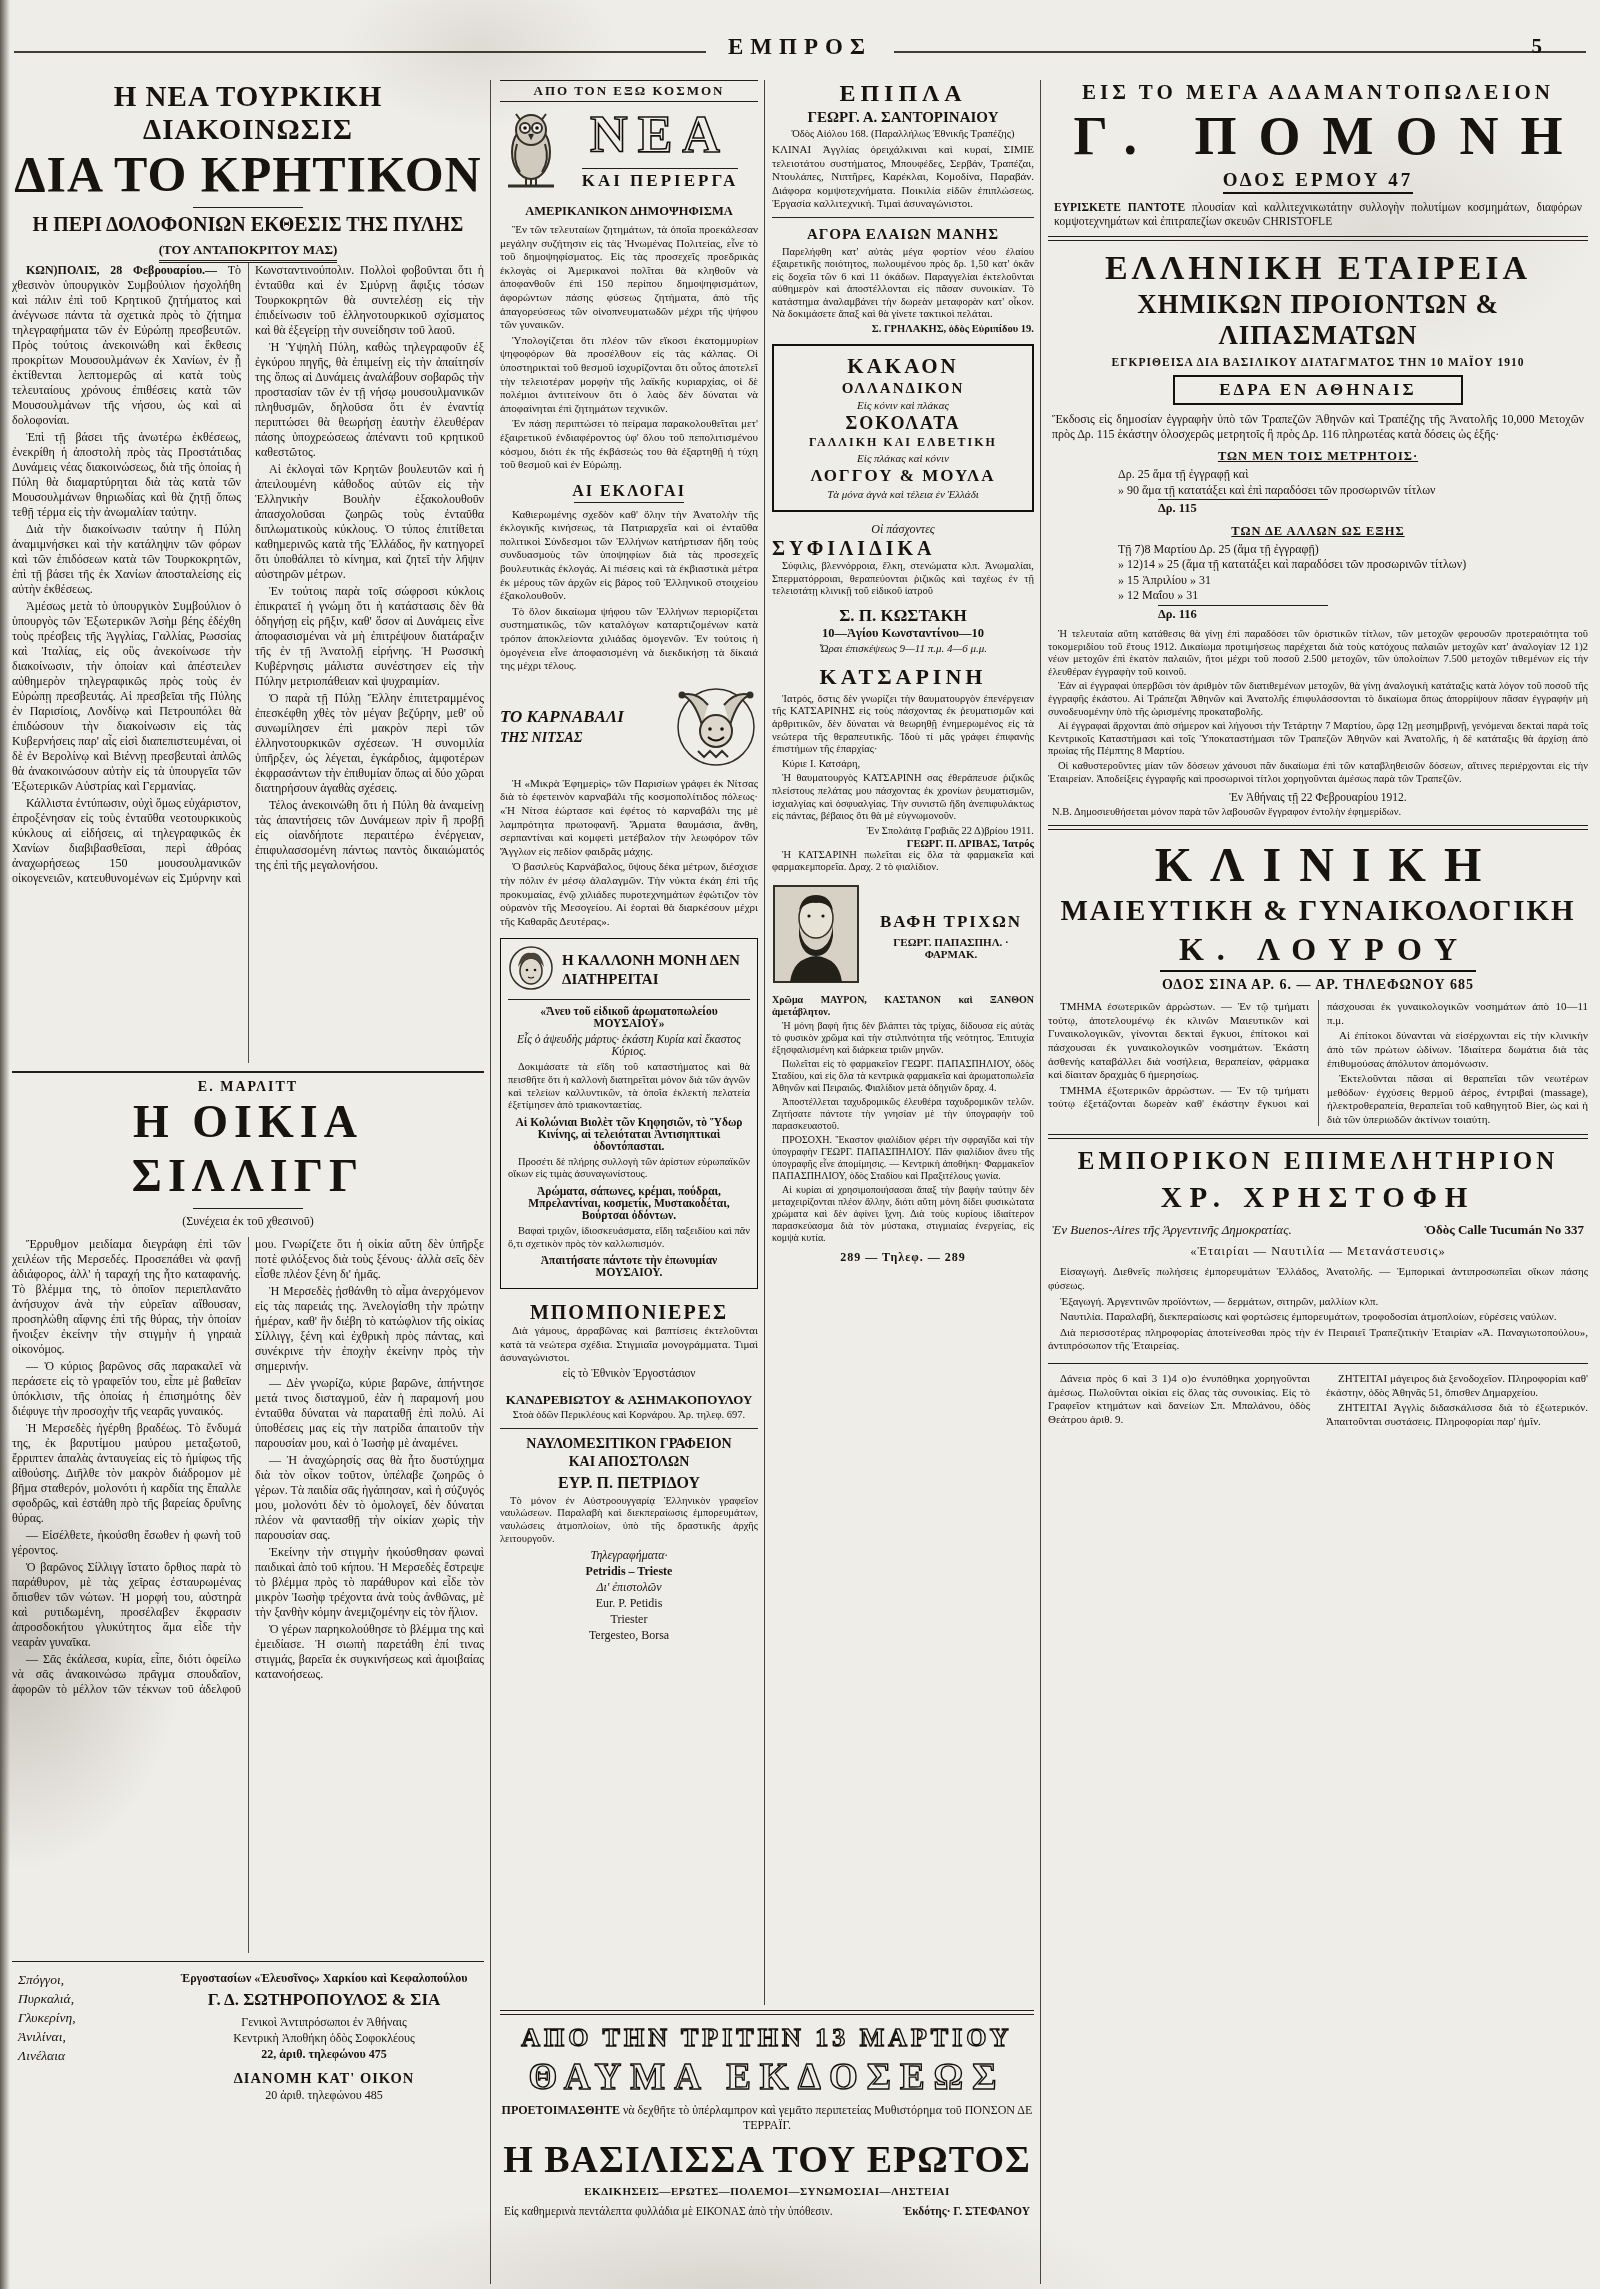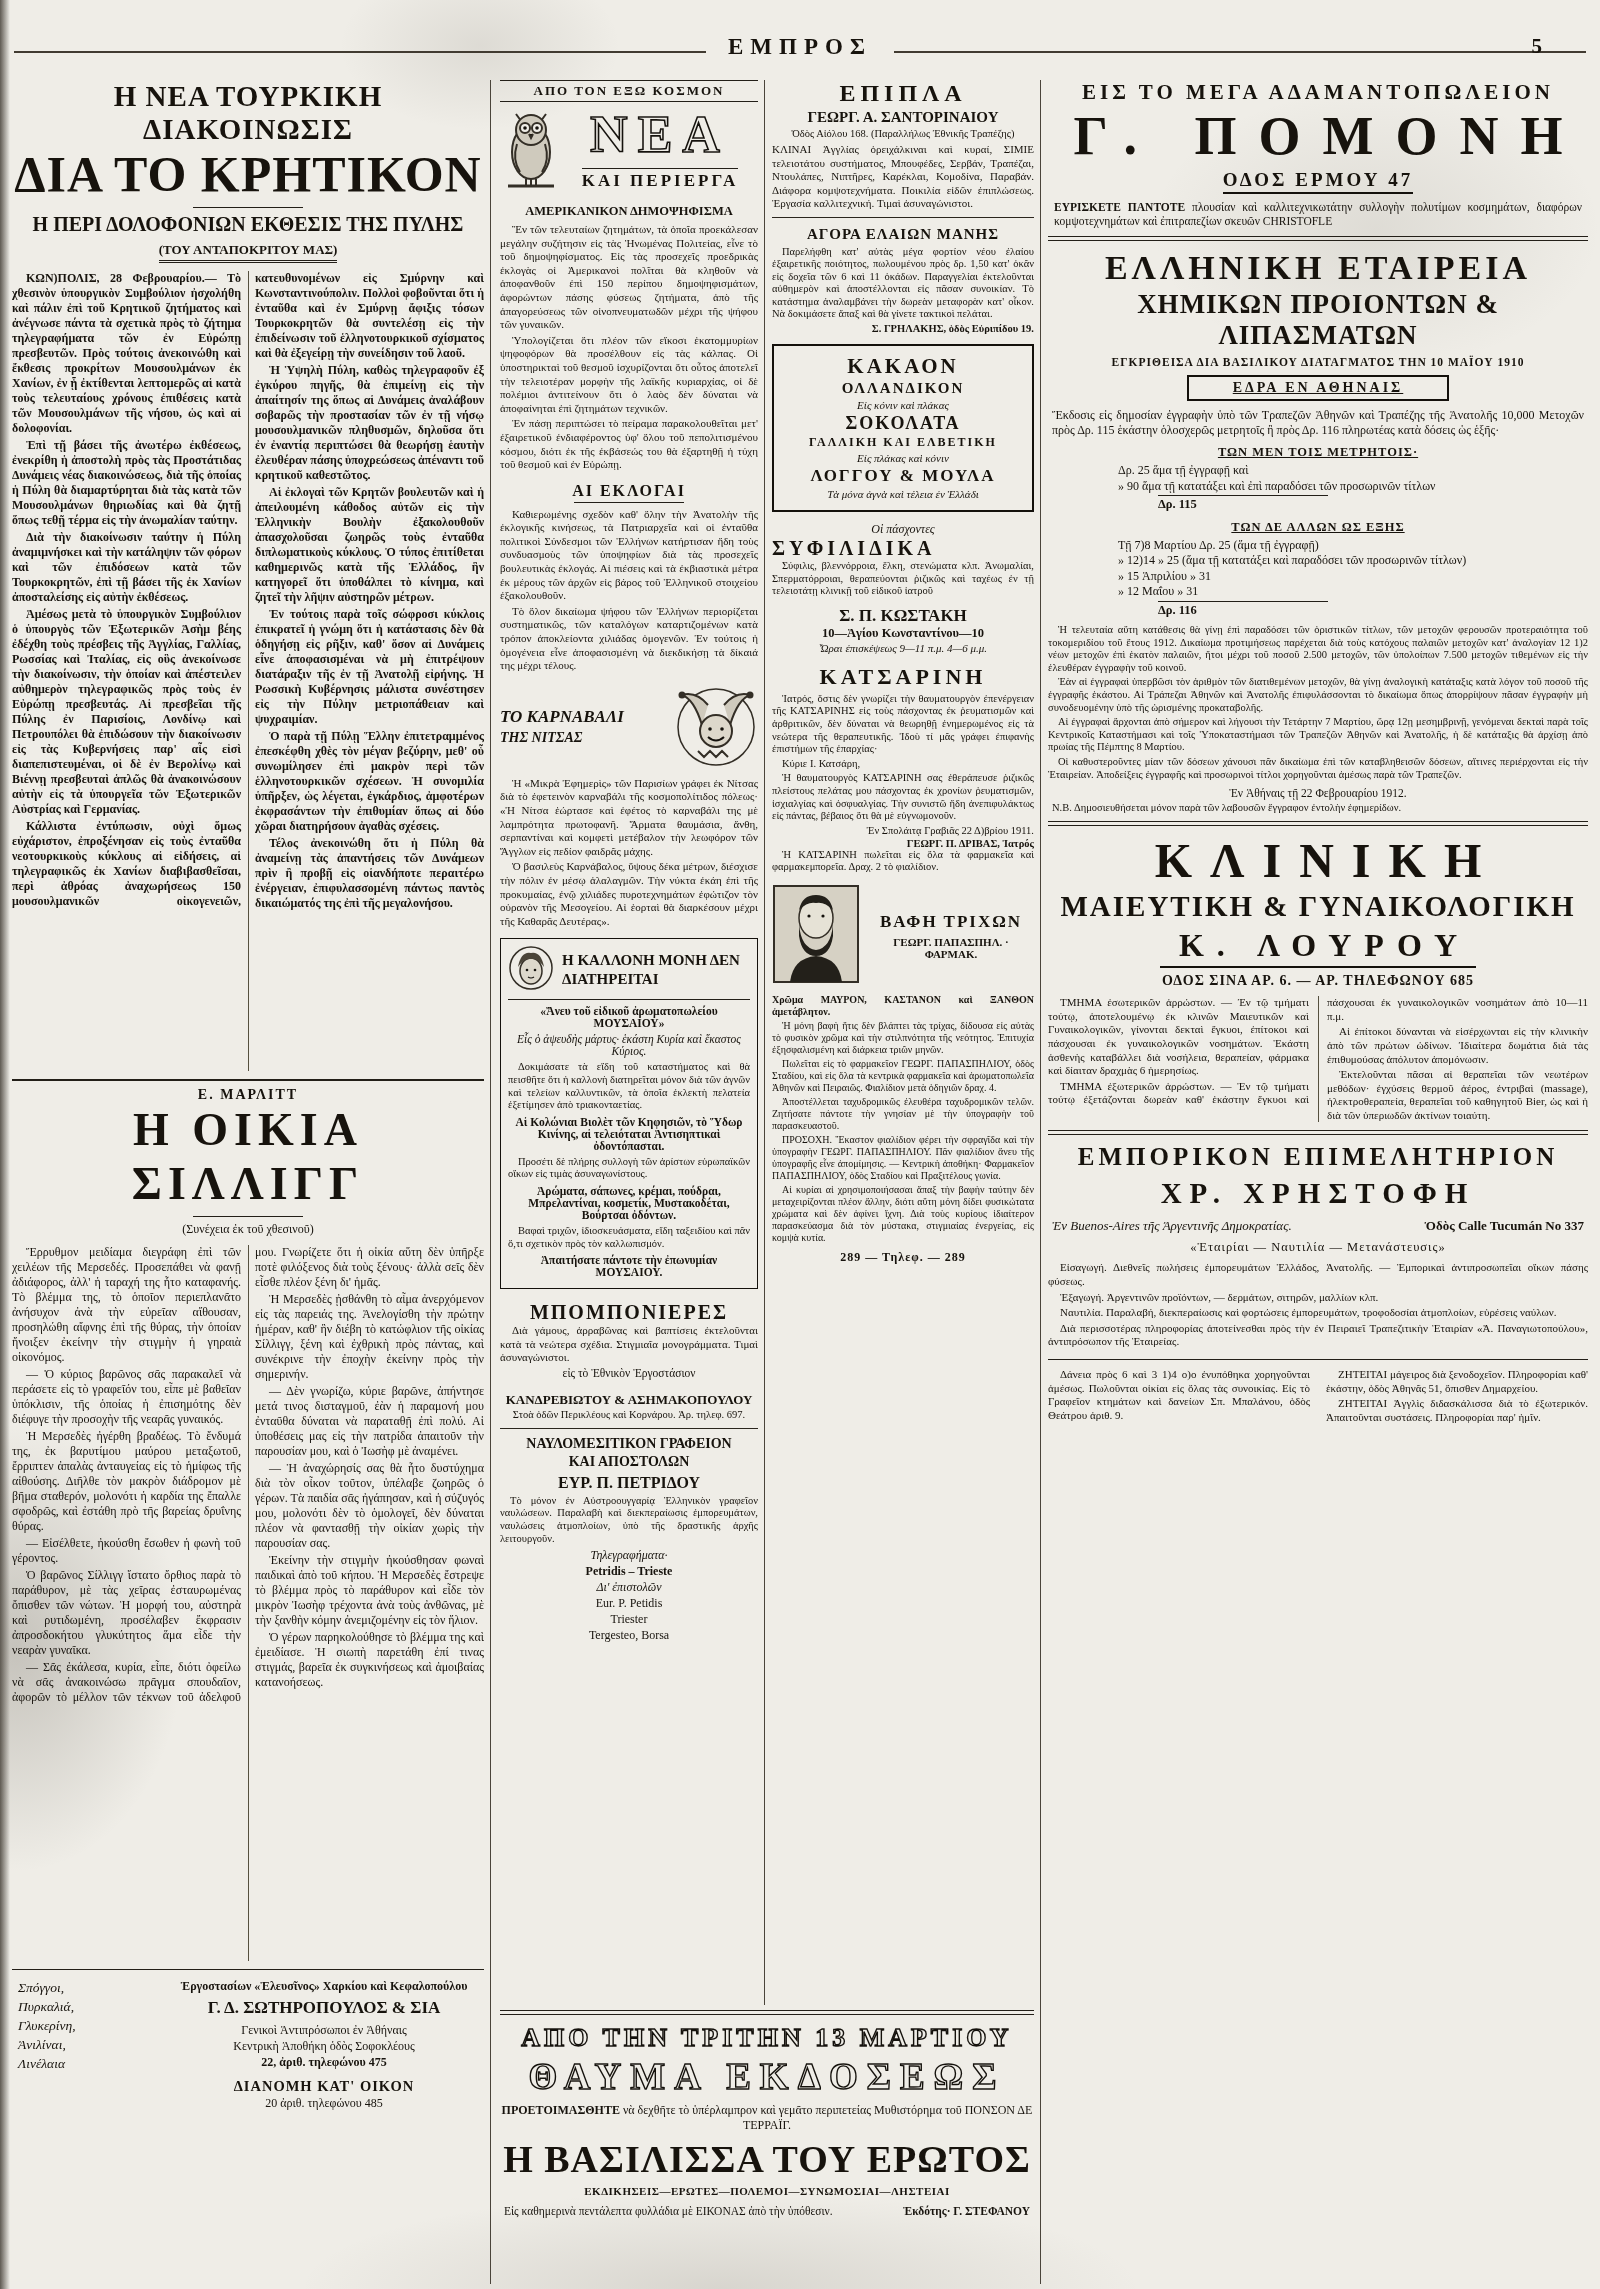--- a/index.html
+++ b/index.html
@@ -45,21 +45,21 @@
   .outline{font-weight:bold;color:#14110c;}
   @supports (-webkit-text-stroke:1px black){
     .outline{color:#efede7;-webkit-text-stroke:1.4px #14110c;}
   }
   
   .hA1{font-size:29px;font-weight:bold;text-align:center;letter-spacing:1px;}
   .hA2{font-size:50px;font-weight:bold;text-align:center;letter-spacing:1px;line-height:56px;}
   .hA3{font-size:20px;font-weight:bold;text-align:center;margin-top:4px;}
   .byline{display:block;text-align:center;margin-top:4px;}
   .byline span{display:inline-block;font-size:13px;font-weight:bold;border-bottom:3px double #231f18;padding-bottom:2px;}
-  .artbody{height:800px;overflow:hidden;margin-top:8px;font-weight:bold;}
+  .artbody{height:800px;overflow:hidden;margin-top:0;}
   .novel-hd{border-top:2px solid #231f18;margin-top:8px;padding-top:6px;}
   .novel-author{font-size:14px;font-weight:bold;text-align:center;letter-spacing:2px;}
   .novel-title{font-size:46px;font-weight:bold;text-align:center;letter-spacing:6px;line-height:54px;}
   .novel-cont{font-size:12px;text-align:center;margin-top:3px;}
   .novelbody{height:716px;overflow:hidden;margin-top:8px;}
   .adsA{border-top:1px solid #231f18;margin-top:8px;padding-top:8px;display:flex;gap:12px;}
   .adsA .prod{width:140px;font-size:13.5px;font-style:italic;line-height:19px;padding-left:6px;}
   .adsA .main{flex:1;text-align:center;}
   .soti-name{font-size:17px;font-weight:bold;margin:4px 0;}
   .soti-line{font-size:12px;line-height:16px;}
@@ -116,21 +116,21 @@
   
   .po-i{font-size:21px;font-weight:bold;text-align:center;letter-spacing:4px;}
   .po-n{font-size:54px;font-weight:bold;text-align:center;letter-spacing:22px;white-space:nowrap;line-height:62px;text-indent:22px;}
   .po-a{text-align:center;margin:2px 0 6px;}
   .po-a span{display:inline-block;font-size:19px;font-weight:bold;letter-spacing:3px;border-bottom:2px solid #14110c;padding-bottom:1px;}
   .po-b{font-size:11.5px;line-height:14px;text-align:justify;padding:0 6px;}
   .ch-t1{font-size:34px;font-weight:bold;text-align:center;letter-spacing:4px;}
   .ch-t2{font-size:27px;font-weight:bold;text-align:center;letter-spacing:1px;margin-top:2px;}
   .ch-ap{font-size:11.5px;font-weight:bold;text-align:center;letter-spacing:1px;margin-top:5px;}
   .ch-seat{text-align:center;margin:7px 0;}
-  .ch-seat span{display:inline-block;border:2px solid #14110c;padding:3px 44px;font-size:14px;font-weight:bold;letter-spacing:3px;text-decoration:underline;}
+  .ch-seat span{display:inline-block;border:2px solid #14110c;padding:3px 44px;font-size:17px;font-weight:bold;letter-spacing:3px;}
   .ch-issue{font-size:12px;line-height:15px;text-align:justify;padding:0 4px;}
   .ch-h{font-size:12.5px;font-weight:bold;text-align:center;text-decoration:underline;margin:7px 0 3px;letter-spacing:1px;}
   .ch-lines{width:400px;margin:0 auto;font-size:12px;line-height:15.5px;}
   .ch-tot{width:170px;margin:1px 0 0 40px;border-top:1px solid #231f18;font-size:12.5px;font-weight:bold;padding-top:1px;}
   .ch-date{font-size:11.5px;text-align:center;margin-top:6px;}
   .ch-nb{font-size:10.5px;text-align:justify;padding:0 4px;margin-top:3px;}
   .cl-t1{font-size:48px;font-weight:bold;text-align:center;letter-spacing:18px;text-indent:18px;line-height:54px;}
   .cl-t2{font-size:29px;font-weight:bold;text-align:center;letter-spacing:2px;margin-top:2px;}
   .cl-n{text-align:center;margin-top:4px;}
   .cl-n span{display:inline-block;font-size:32px;font-weight:bold;letter-spacing:13px;border-bottom:2px solid #14110c;padding:0 6px 2px 19px;}

